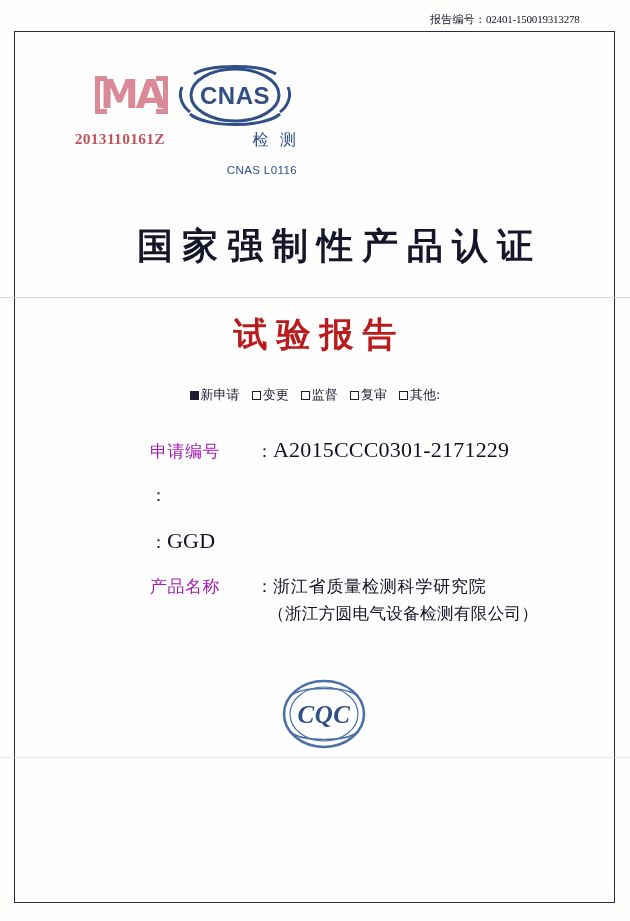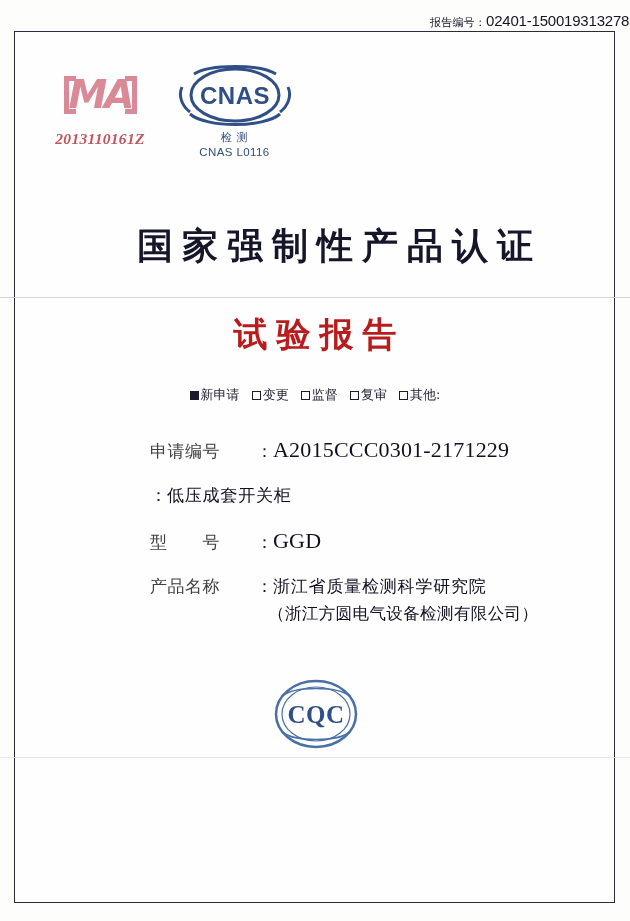--- a/index.html
+++ b/index.html
@@ -33,22 +33,22 @@
     font-size: 11.5px;
     letter-spacing: 0.2px;
     color: #14142a;
     white-space: nowrap;
   }
   .report-no .label {
     font-family: "DejaVu Sans", sans-serif;
     font-size: 11px;
   }
   .report-no .value {
-    font-family: Liberation Sans, sans-serif;
-    font-size: 15px;
+    font-family: Liberation Serif, serif;
+    font-size: 11px;
     letter-spacing: -0.2px;
   }
 
   
   .frame {
     position: absolute;
     left: 14px;
     top: 31px;
     width: 601px;
     height: 872px;
@@ -65,22 +65,21 @@
     height: 1px;
     background: rgba(210, 205, 200, 0.85);
   }
 
   
   .cma-block {
     position: absolute;
     left: 35px;
     top: 72px;
     width: 130px;
-    text-align: center;
-    font-style: italic;
+    text-align: right;
   }
   .cma-mark {
     font-family: "DejaVu Sans", sans-serif;
     font-size: 39px;
     font-weight: bold;
     color: #d98a96;
     letter-spacing: -3px;
     line-height: 46px;
     position: relative;
     display: inline-block;
@@ -118,42 +117,42 @@
     letter-spacing: 0.3px;
     margin-top: 12px;
   }
 
   
   .cnas-block {
     position: absolute;
     left: 172px;
     top: 62px;
     width: 125px;
-    text-align: center;
+    text-align: right;
     color: #2f4f86;
   }
   .cnas-oval-wrap {
     position: relative;
     width: 118px;
     height: 70px;
     margin: 0 auto;
   }
   .cnas-label {
-    font-family: Liberation Serif, serif;
-    font-size: 11px;
+    font-family: Liberation Mono, monospace;
+    font-size: 16px;
     color: #2f4f86;
     margin-top: -2px;
     letter-spacing: 1px;
   }
   .cnas-acc {
     font-family: "Liberation Sans", sans-serif;
     font-size: 11.5px;
     color: #2f4f86;
     letter-spacing: 0.4px;
-    margin-top: 1px;
+    margin-top: 13px;
   }
 
   
   .title-main {
     position: absolute;
     left: 0;
     top: 222px;
     width: 630px;
     text-align: center;
     font-family: "DejaVu Serif", serif;
@@ -217,21 +216,21 @@
   .field-row {
     display: flex;
     align-items: baseline;
     margin-bottom: 21px;
     font-size: 17px;
   }
   .field-label {
     font-family: "DejaVu Serif", serif;
     width: 106px;
     flex: 0 0 106px;
-    color: #404040;
+    color: #a21caf;
     letter-spacing: 0.5px;
     font-size: 17px;
   }
   .field-colon {
     flex: 0 0 12px;
     font-family: "DejaVu Serif", serif;
     font-size: 17px;
   }
   .field-value {
     font-family: "Liberation Serif", serif;
@@ -249,24 +248,25 @@
     font-size: 16.5px;
     color: #101024;
     margin-top: 5px;
     margin-left: 8px;
     letter-spacing: 0.4px;
   }
 
   
   .cqc-seal {
     position: absolute;
-    left: 273px;
+    left: 281px;
     top: 676px;
     width: 86px;
     height: 76px;
+    font-style: italic;
   }
 </style>
 </head>
 <body>
 
 <div class="page">
 
   <div class="report-no">
     <span class="label">报告编号：</span><span class="value">02401-150019313278</span>
   </div>
@@ -310,25 +310,23 @@
   <div class="fields">
 
     <div class="field-row">
       <span class="field-label">申请编号</span>
       <span class="field-colon">：</span>
       <span class="field-value">A2015CCC0301-2171229</span>
     </div>
 
     <div class="field-row">
       <span class="field-colon">：</span>
-      <span class="field-value cjk">低压成套开关柜</span>
     </div>
 
     <div class="field-row">
-      <span class="field-label">型　　号</span>
       <span class="field-colon">：</span>
       <span class="field-value">GGD</span>
     </div>
 
     <div class="field-row" style="display:block;">
       <div style="display:flex; align-items:baseline;">
         <span class="field-label">产品名称</span>
         <span class="field-colon">：</span>
         <span class="field-value cjk">浙江省质量检测科学研究院</span>
       </div>

